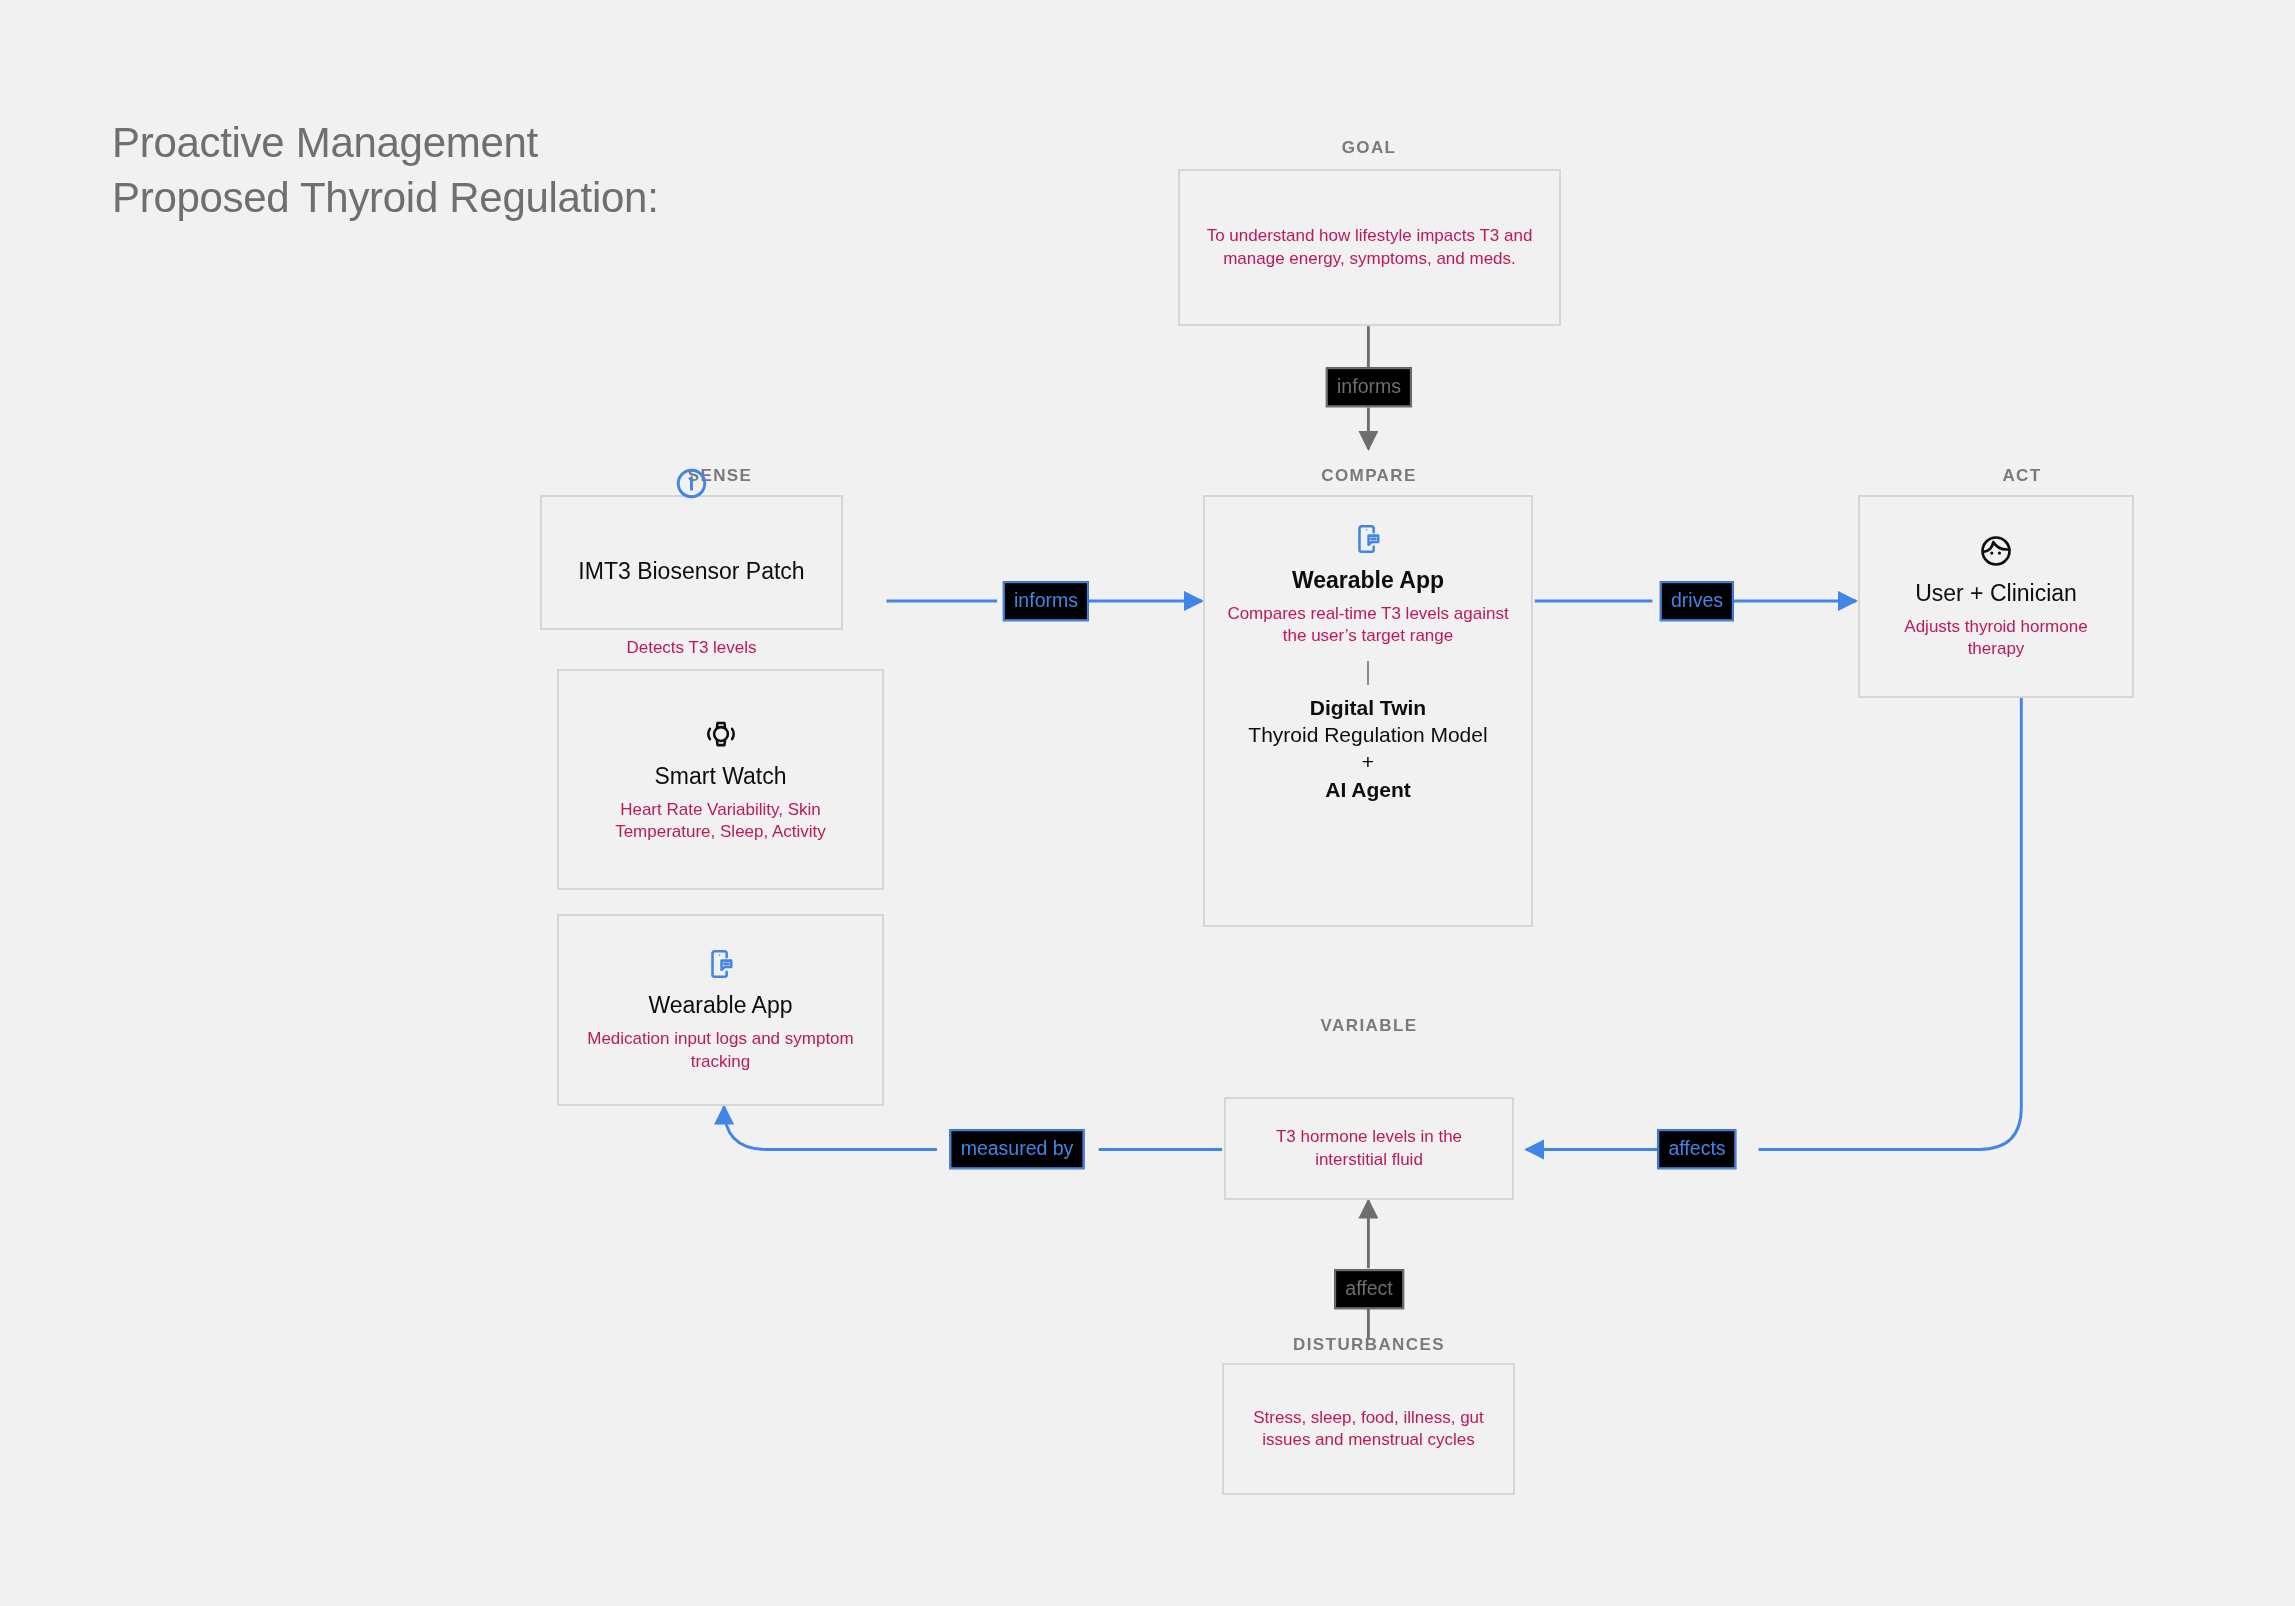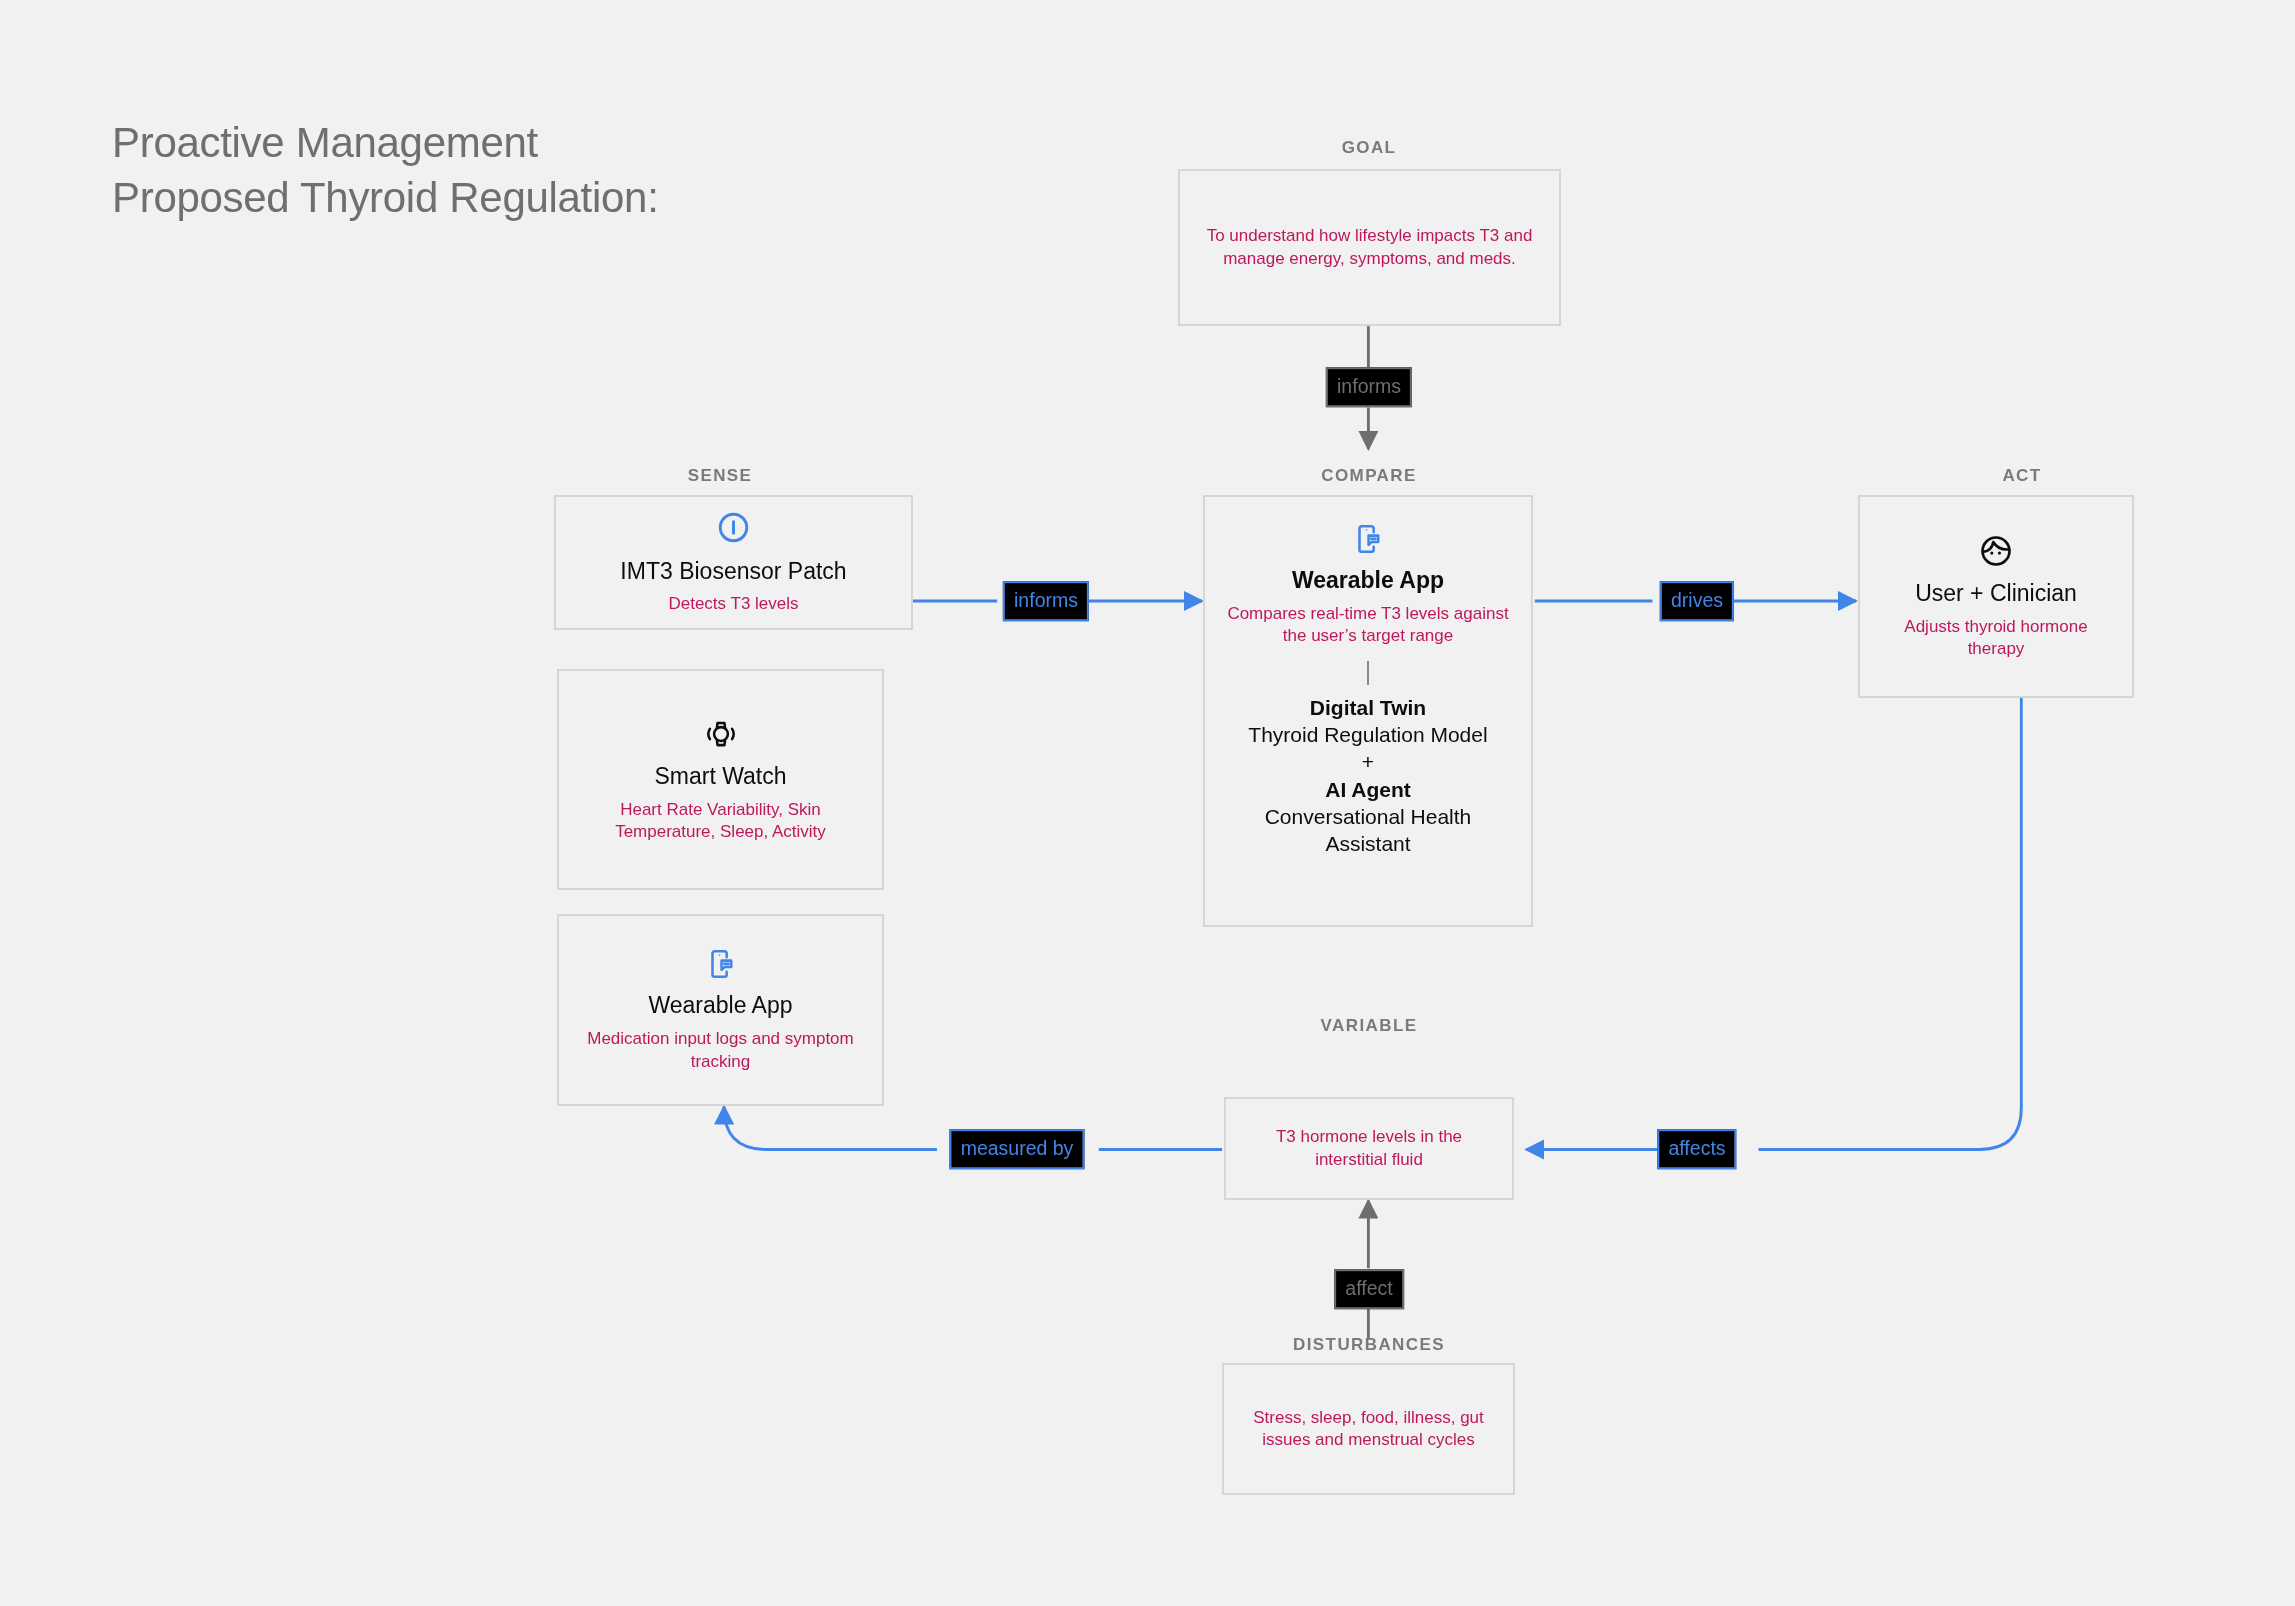--- a/index.html
+++ b/index.html
@@ -157,21 +157,21 @@
 <div class="section-label" style="left:720px; top:466px;">SENSE</div>
 <div class="section-label" style="left:1369px; top:466px;">COMPARE</div>
 <div class="section-label" style="left:2022px; top:466px;">ACT</div>
 <div class="section-label" style="left:1369px; top:1016px;">VARIABLE</div>
 <div class="section-label" style="left:1369px; top:1335px;">DISTURBANCES</div>
 
 <div class="node" style="left:1178px; top:169px; width:383px; height:157px;">
   <div class="n-desc">To understand how lifestyle impacts T3 and manage energy, symptoms, and meds.</div>
 </div>
 
-<div class="node" style="left:554px; top:495px; width:359px; height:135px;">
+<div class="node" style="left:540px; top:495px; width:303px; height:135px;gap:44px;">
   <span class="n-icon">
     <svg width="37" height="37" viewBox="0 0 24 24" fill="none" stroke="#4285e8" stroke-width="1.9" stroke-linecap="round">
       <circle cx="12" cy="12" r="8.6"></circle>
       <line x1="12" y1="8.3" x2="12" y2="15.7"></line>
     </svg>
   </span>
   <div class="n-title">IMT3 Biosensor Patch</div>
   <div class="n-desc">Detects T3 levels</div>
 </div>
 
@@ -211,21 +211,20 @@
       <line x1="14.3" y1="11.9" x2="17.3" y2="11.9"></line>
     </svg>
   </span>
   <div class="n-title bold">Wearable App</div>
   <div class="n-desc">Compares real-time T3 levels against the user’s target range</div>
   <div class="divider-v"></div>
   <div class="n-sub bold">Digital Twin</div>
   <div class="n-sub">Thyroid Regulation Model</div>
   <div class="n-sub">+</div>
   <div class="n-sub bold">AI Agent</div>
-  <div class="n-sub">Conversational Health Assistant</div>
 </div>
 
 <div class="node" style="left:1858px; top:495px; width:276px; height:203px;">
   <span class="n-icon">
     <svg width="36" height="36" viewBox="0 0 24 24" fill="none" stroke="#0d0d0d" stroke-width="1.75" stroke-linecap="round" stroke-linejoin="round">
       <circle cx="12" cy="12" r="9"></circle>
       <path d="M3.4 12.6 C7.2 12.2 9.6 9.4 10.2 6.0 C12.2 9.6 15.6 11.3 20.6 11.0"></path>
       <circle cx="9.2" cy="13.4" r="1.05" fill="#0d0d0d" stroke="none"></circle>
       <circle cx="14.3" cy="13.4" r="1.05" fill="#0d0d0d" stroke="none"></circle>
     </svg>

